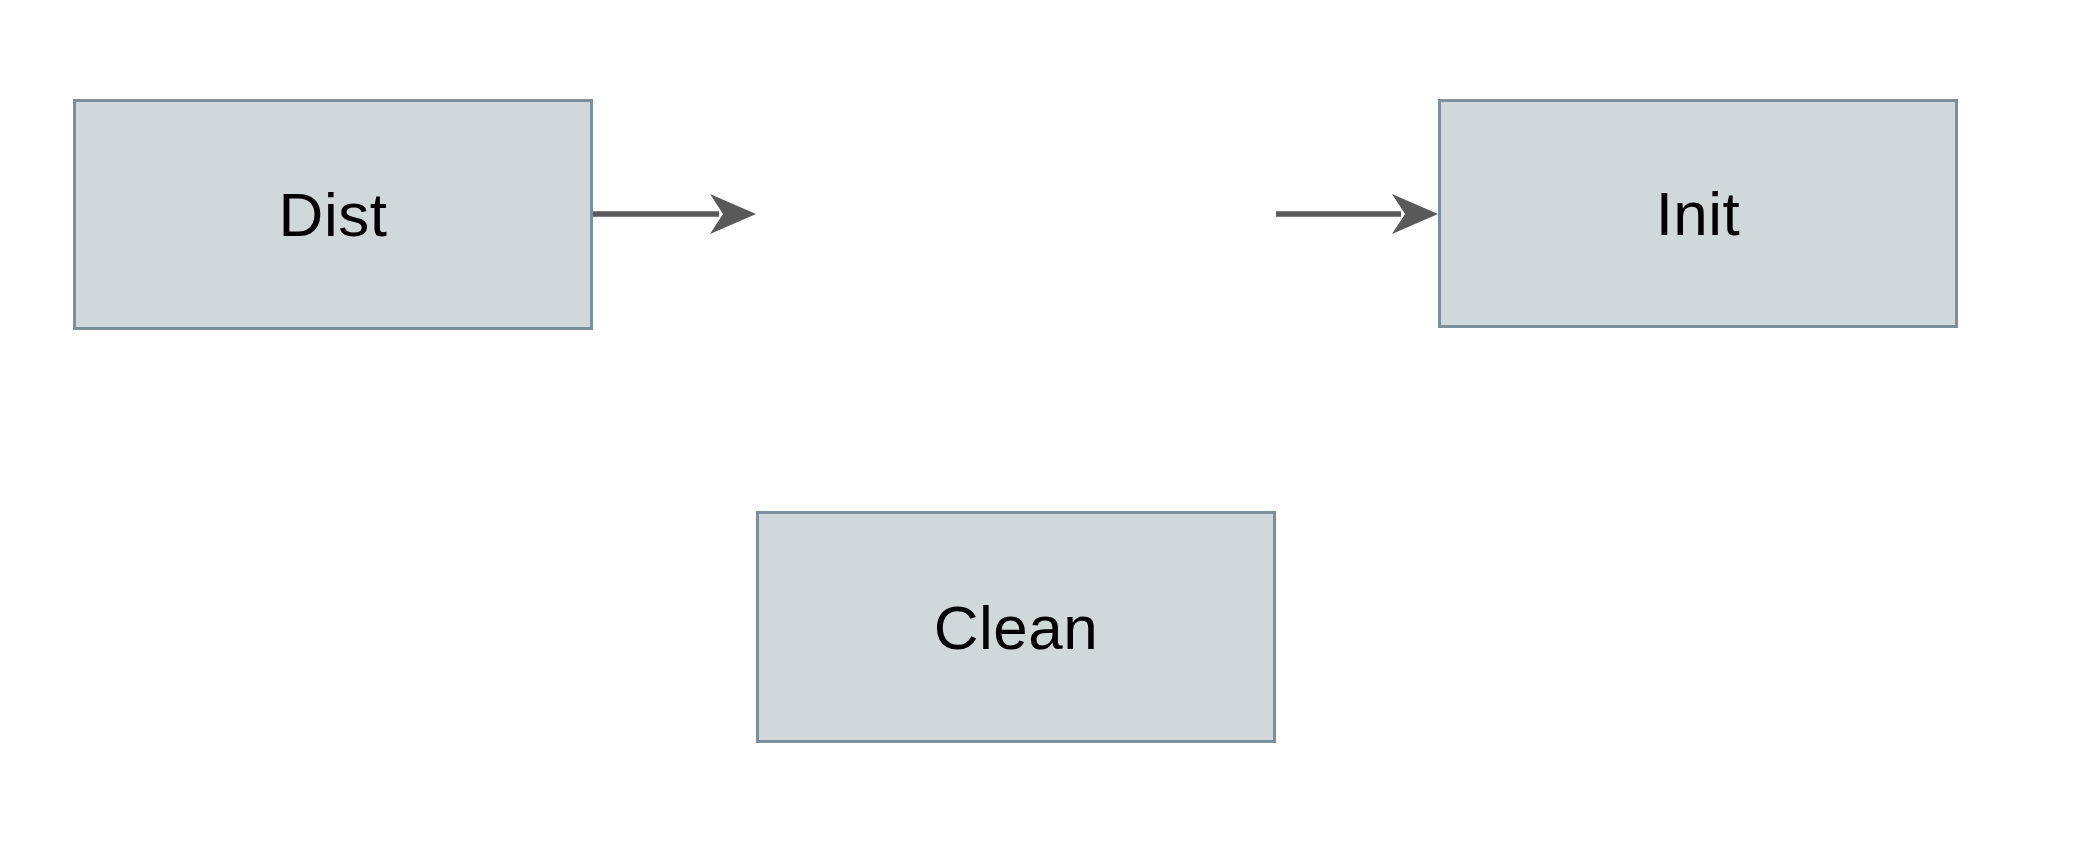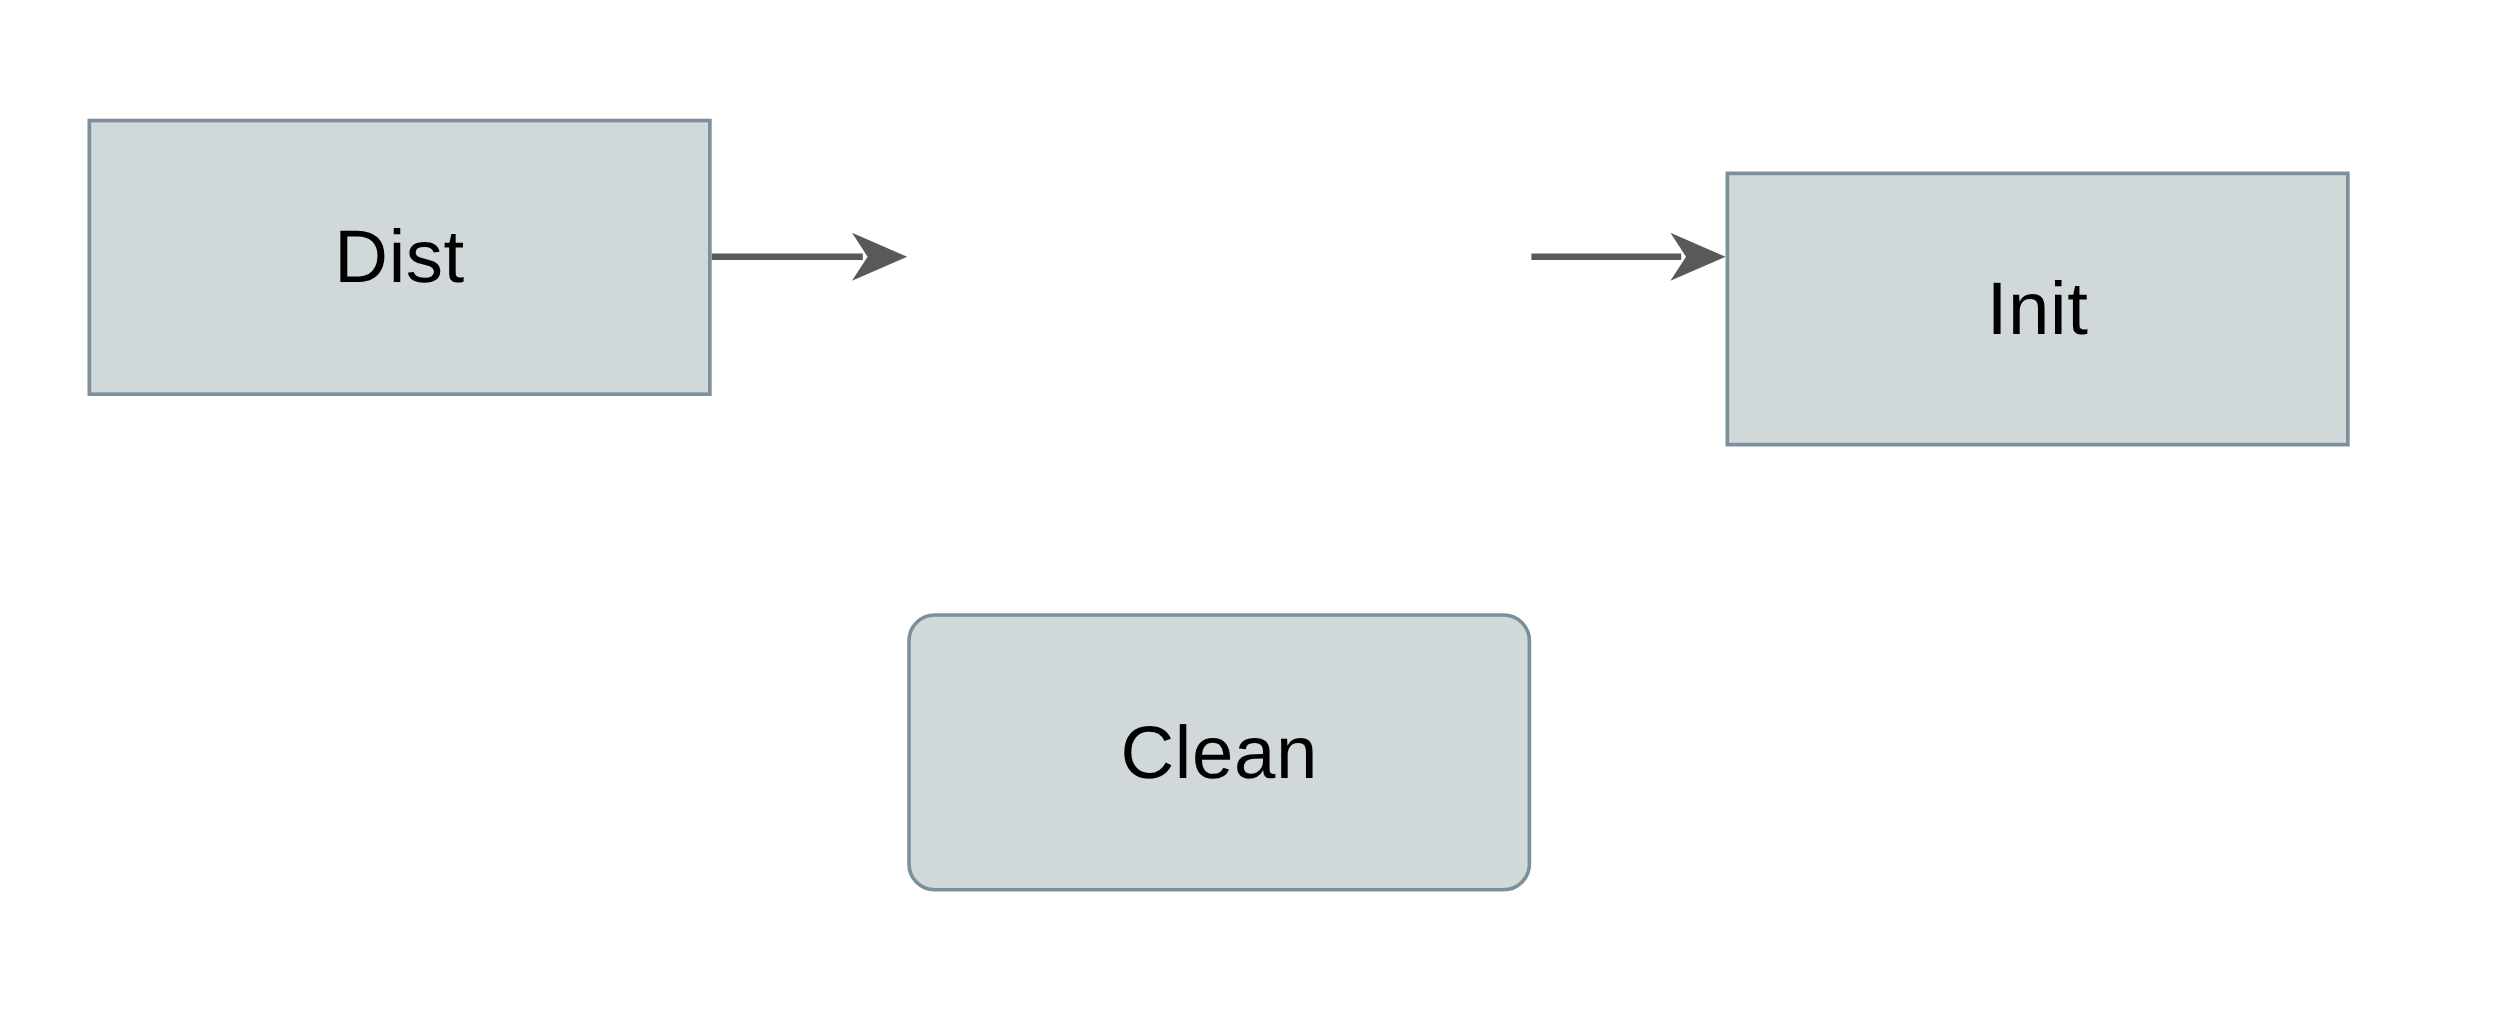--- a/index.html
+++ b/index.html
@@ -27,22 +27,22 @@
   .node-label {
     font-size: 62px;
     font-weight: 400;
     color: #000000;
     letter-spacing: 0.5px;
     white-space: nowrap;
     user-select: none;
   }
   #node-dist    { left: 73px;   top: 99px;  width: 520px; height: 231px; }
   #node-compile { left: 756px;  top: 98px;  width: 520px; height: 232px; }
-  #node-init    { left: 1438px; top: 99px;  width: 520px; height: 229px; margin-top: 44px; }
-  #node-clean   { left: 756px;  top: 511px; width: 520px; height: 232px; border-radius: 23px; }
+  #node-init    { left: 1438px; top: 99px;  width: 520px; height: 229px; }
+  #node-clean   { left: 756px;  top: 511px; width: 520px; height: 232px; }
   .arrow {
     position: absolute;
     display: block;
   }
   #arrow-1 { left: 593px;  top: 192px; }
   #arrow-2 { left: 1276px; top: 192px; }
 </style>
 </head>
 <body>
 

